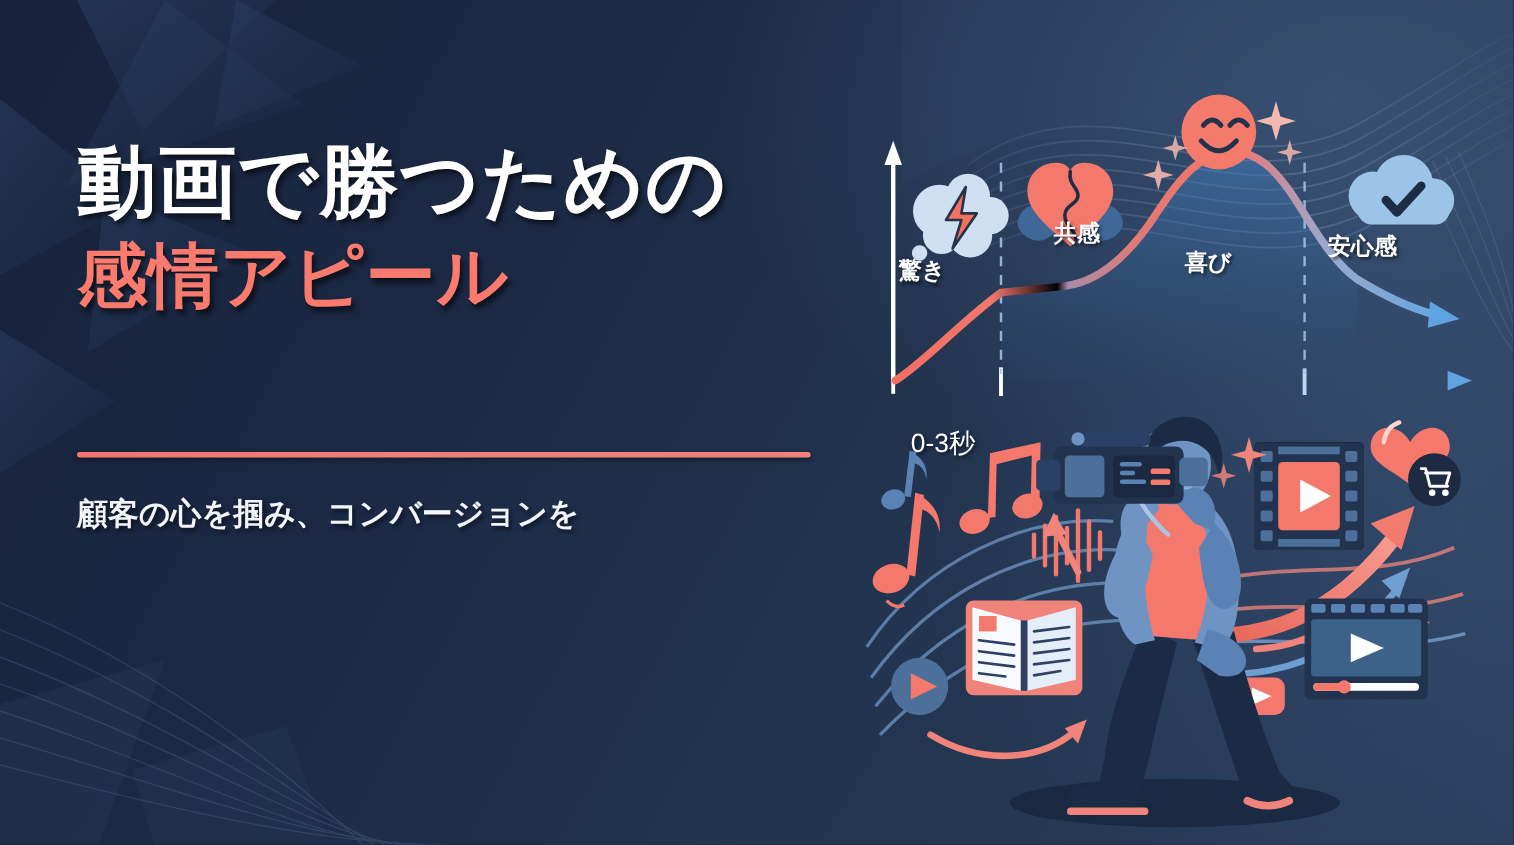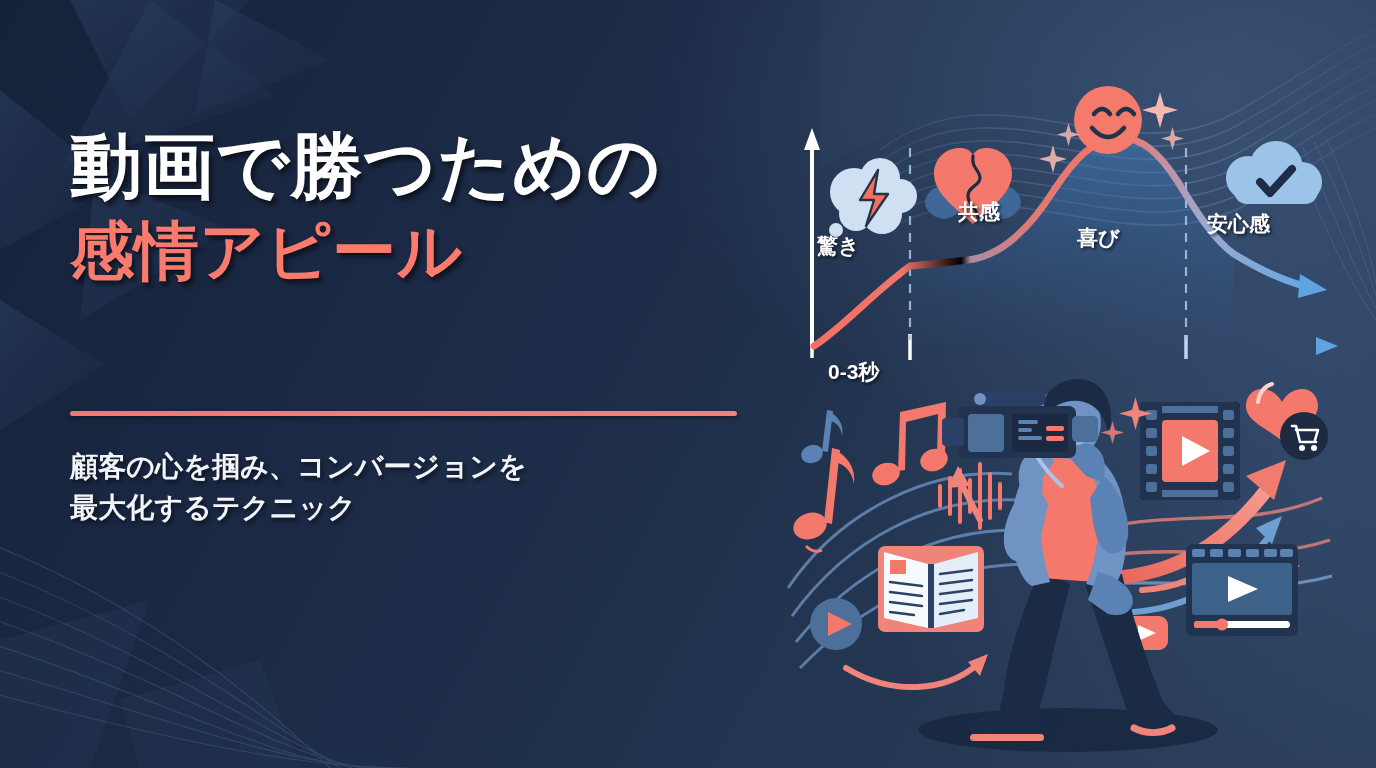--- a/index.html
+++ b/index.html
@@ -46,22 +46,22 @@
 
   
   .chart-wrap { position:absolute; left:782px; top:78px; width:594px; height:330px; }
   .illus-wrap { position:absolute; left:782px; top:378px; width:594px; height:390px; }
 
   .emo-label {
     position:absolute; color:#ffffff; font-weight:700; font-size:21px;
     text-shadow:2px 2px 3px rgba(0,0,0,0.6); white-space:nowrap;
   }
   .axis-label {
-    position:absolute; color:#ffffff; font-weight:700; font-size:21px;
-    text-shadow:2px 2px 3px rgba(0,0,0,0.6); white-space:nowrap;
+    position:absolute; color:#ffffff; font-weight:400; font-size:24px;
+    text-shadow:2px 2px 3px rgba(0,0,0,0.6); white-space:nowrap;margin-top:29px;
   }
   svg { display:block; overflow:visible; }
 </style>
 </head>
 <body>
 
 <div class="stage">
 
   <div class="bg-layer">
     <svg width="1376" height="768" viewBox="0 0 1376 768">
@@ -122,21 +122,20 @@
 
   <div class="left-col">
     <div class="title-line title-1">動画で勝つための</div>
     <div class="title-line title-2">感情アピール</div>
   </div>
 
   <div class="divider"></div>
 
   <div class="subtitle">
     <div>顧客の心を掴み、コンバージョンを</div>
-    <div>最大化するテクニック</div>
   </div>
 
   <div class="chart-wrap">
     <svg width="594" height="330" viewBox="0 0 594 330">
       <defs>
         <linearGradient id="curveStroke" x1="0" y1="0" x2="1" y2="0">
           <stop offset="0%" stop-color="#f46f62"></stop>
           <stop offset="18%" stop-color="#f0766c"></stop>
           <stop offset="30%" stop-color="#b happy"></stop>
           <stop offset="32%" stop-color="#a98ca8"></stop>

